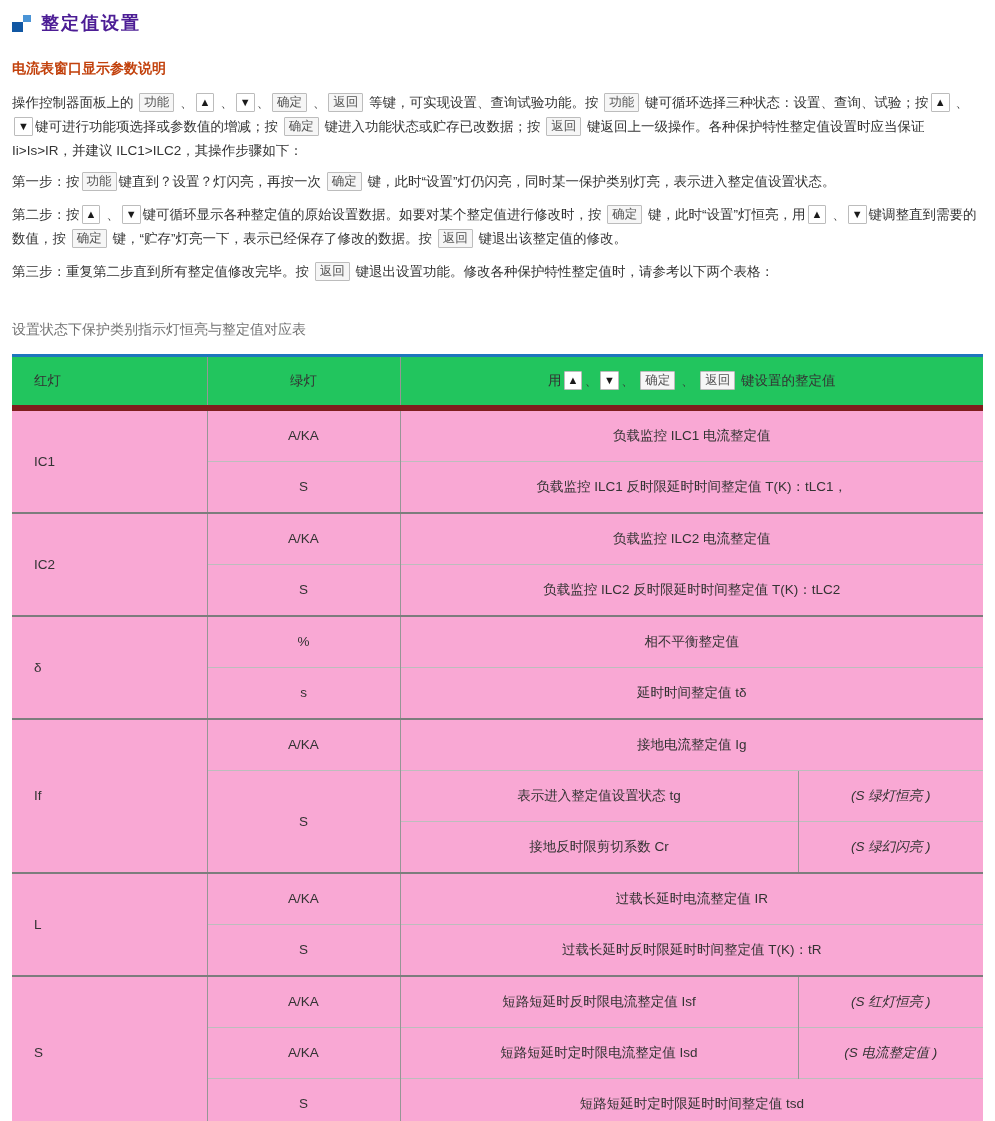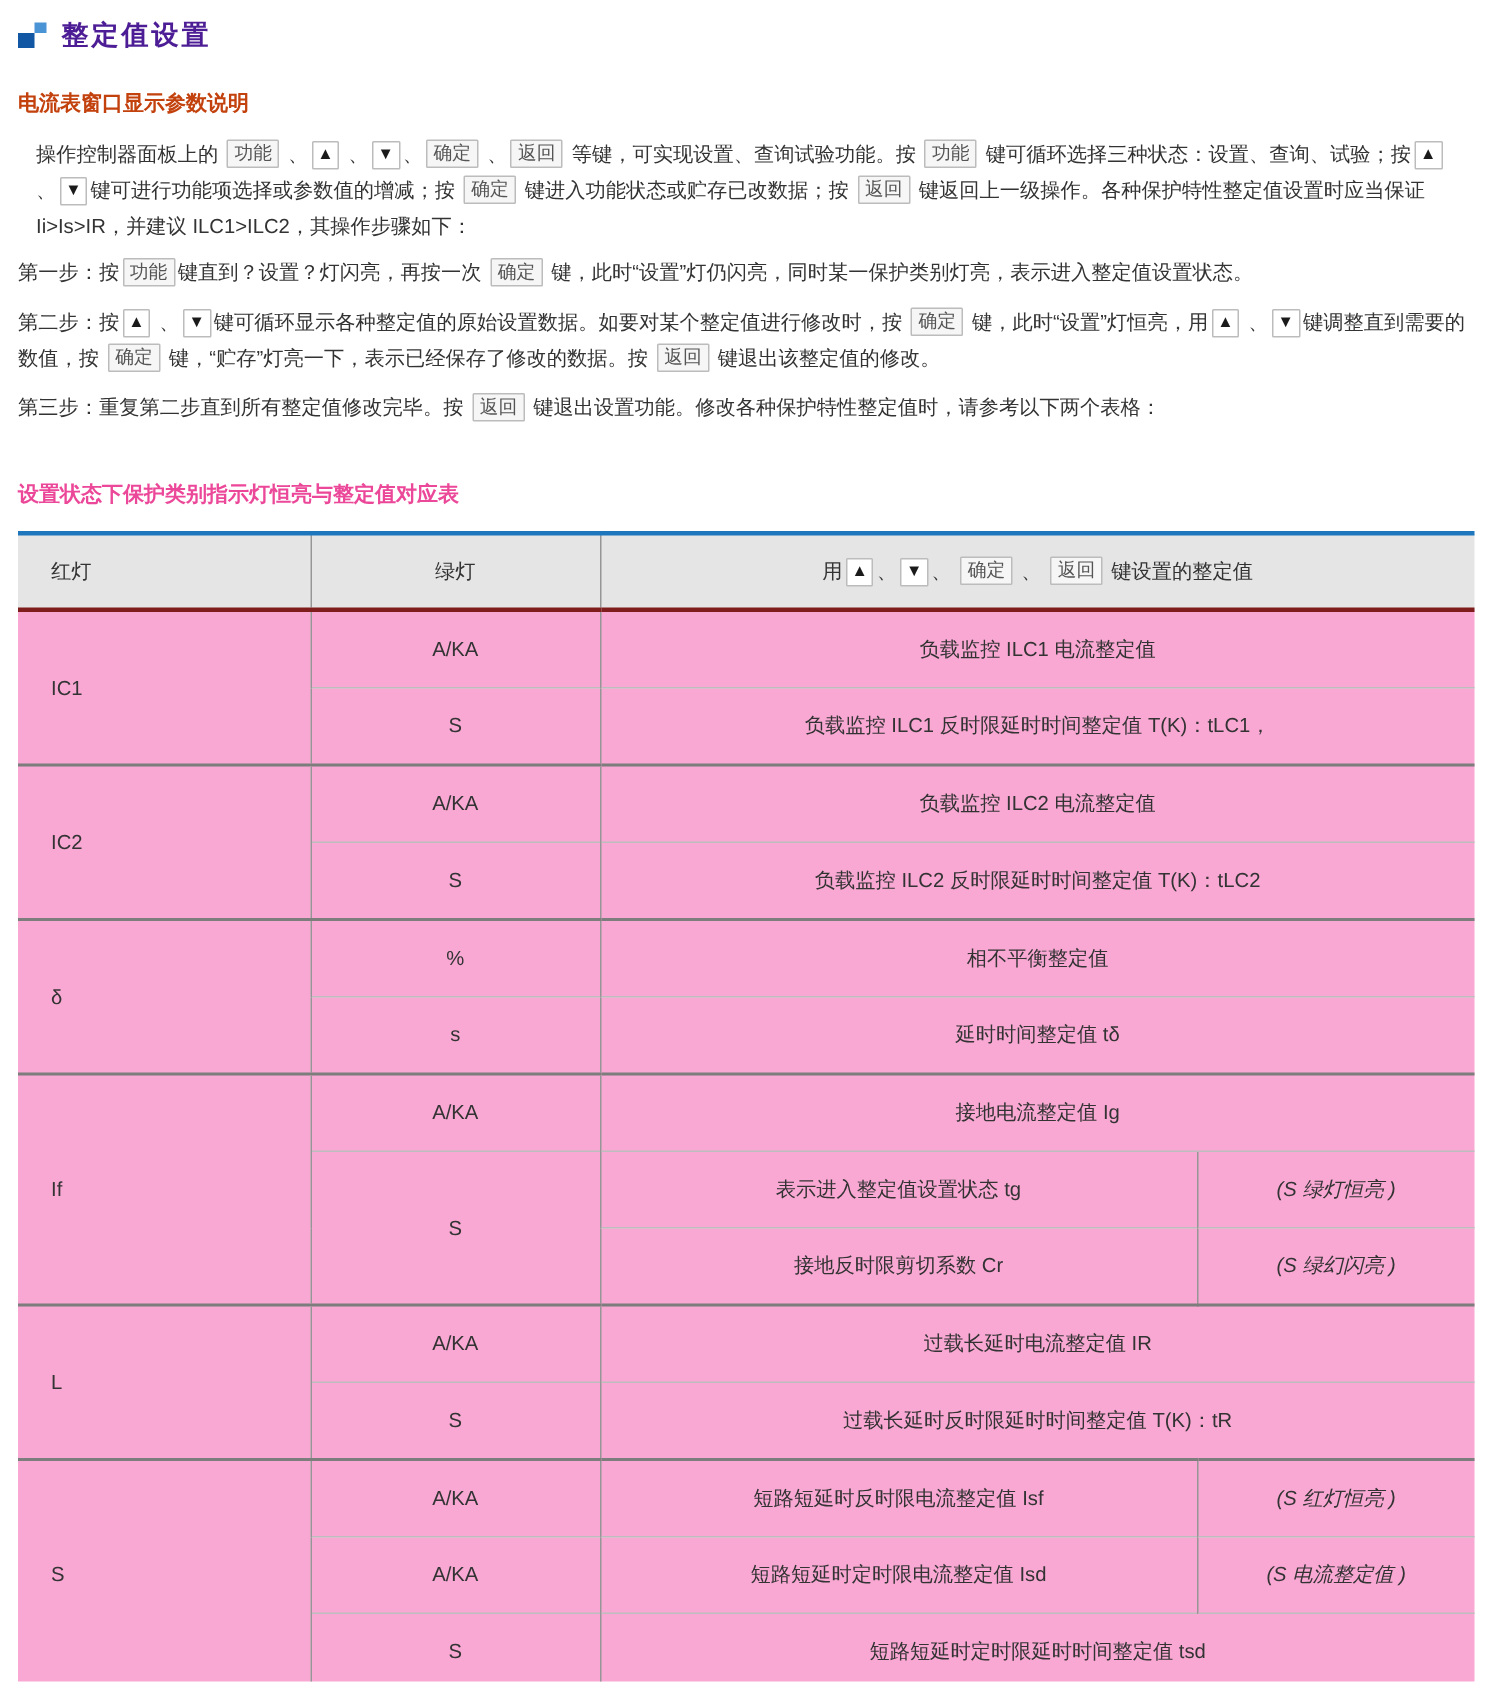--- a/index.html
+++ b/index.html
@@ -10,36 +10,36 @@
     font-family:"Liberation Sans","DejaVu Sans",sans-serif;
     font-size:13.5px;line-height:24px;
     overflow:hidden;
   }
   .page-header{display:flex;align-items:center;gap:9px;margin:0 0 27px;}
   .logo{position:relative;width:20px;height:17px;flex:0 0 auto;}
   .logo .sq-big{position:absolute;left:0;bottom:0;width:11px;height:10px;background:#1157a3;}
   .logo .sq-small{position:absolute;right:1px;top:0;width:8px;height:7px;background:#4a94d6;}
   h1.page-title{font-size:18px;font-weight:bold;color:#4c1d95;margin:0;letter-spacing:2px;line-height:1;}
   h2.subtitle{font-size:14px;font-weight:bold;color:#c2410c;margin:0 0 12px;line-height:1.4;}
-  p.body{margin:0 12px 7px;}
+  p.body{margin:0 0 7px;}
   p.step{margin:0 0 9px;}
   .key{
     display:inline-block;border:1px solid #bcbcbc;background:#f6f6f6;color:#555;
     padding:0 4px;line-height:17px;font-size:12.5px;margin:0 2px;border-radius:1px;
     vertical-align:1px;
   }
   .key.tri{color:#1a1a1a;background:#fff;font-size:11px;padding:0 3px;vertical-align:1px;}
-  h3.table-title{font-size:14px;font-weight:bold;color:#ec4899;margin:36px 0 15px;line-height:1.4;}
+  h3.table-title{font-size:14px;font-weight:normal;color:#737373;margin:36px 0 15px;line-height:1.4;}
   table.settings{
     width:971px;border-collapse:collapse;table-layout:fixed;
     border-top:3px solid #1e76bd;border-bottom:3px solid #1e76bd;
   }
   thead th{
-    background:#e5e5e5;height:46px;font-weight:normal;color:#333;
-    border-bottom:3px solid #7f1d1d;text-align:center;font-size:13.5px;
+    background:#22c55e;height:46px;font-weight:normal;color:#333;
+    border-bottom:6px solid #7f1d1d;text-align:center;font-size:13.5px;
   }
   th.h-red{text-align:left;padding-left:22px;}
   .v-l{border-left:1px solid #969696;}
   tbody td{height:48px;text-align:center;vertical-align:middle;background:#f9a8d4;}
   td.c-label{text-align:left;padding-left:22px;}
   td.c-unit{border-left:1px solid #969696;}
   td.c-desc{border-left:1px solid #969696;}
   td.c-note{border-left:1px solid #969696;font-style:italic;}
   td.g{border-top:2px solid #7d7d7d;}
   td.i{border-top:1px solid #bdbdbd;}

